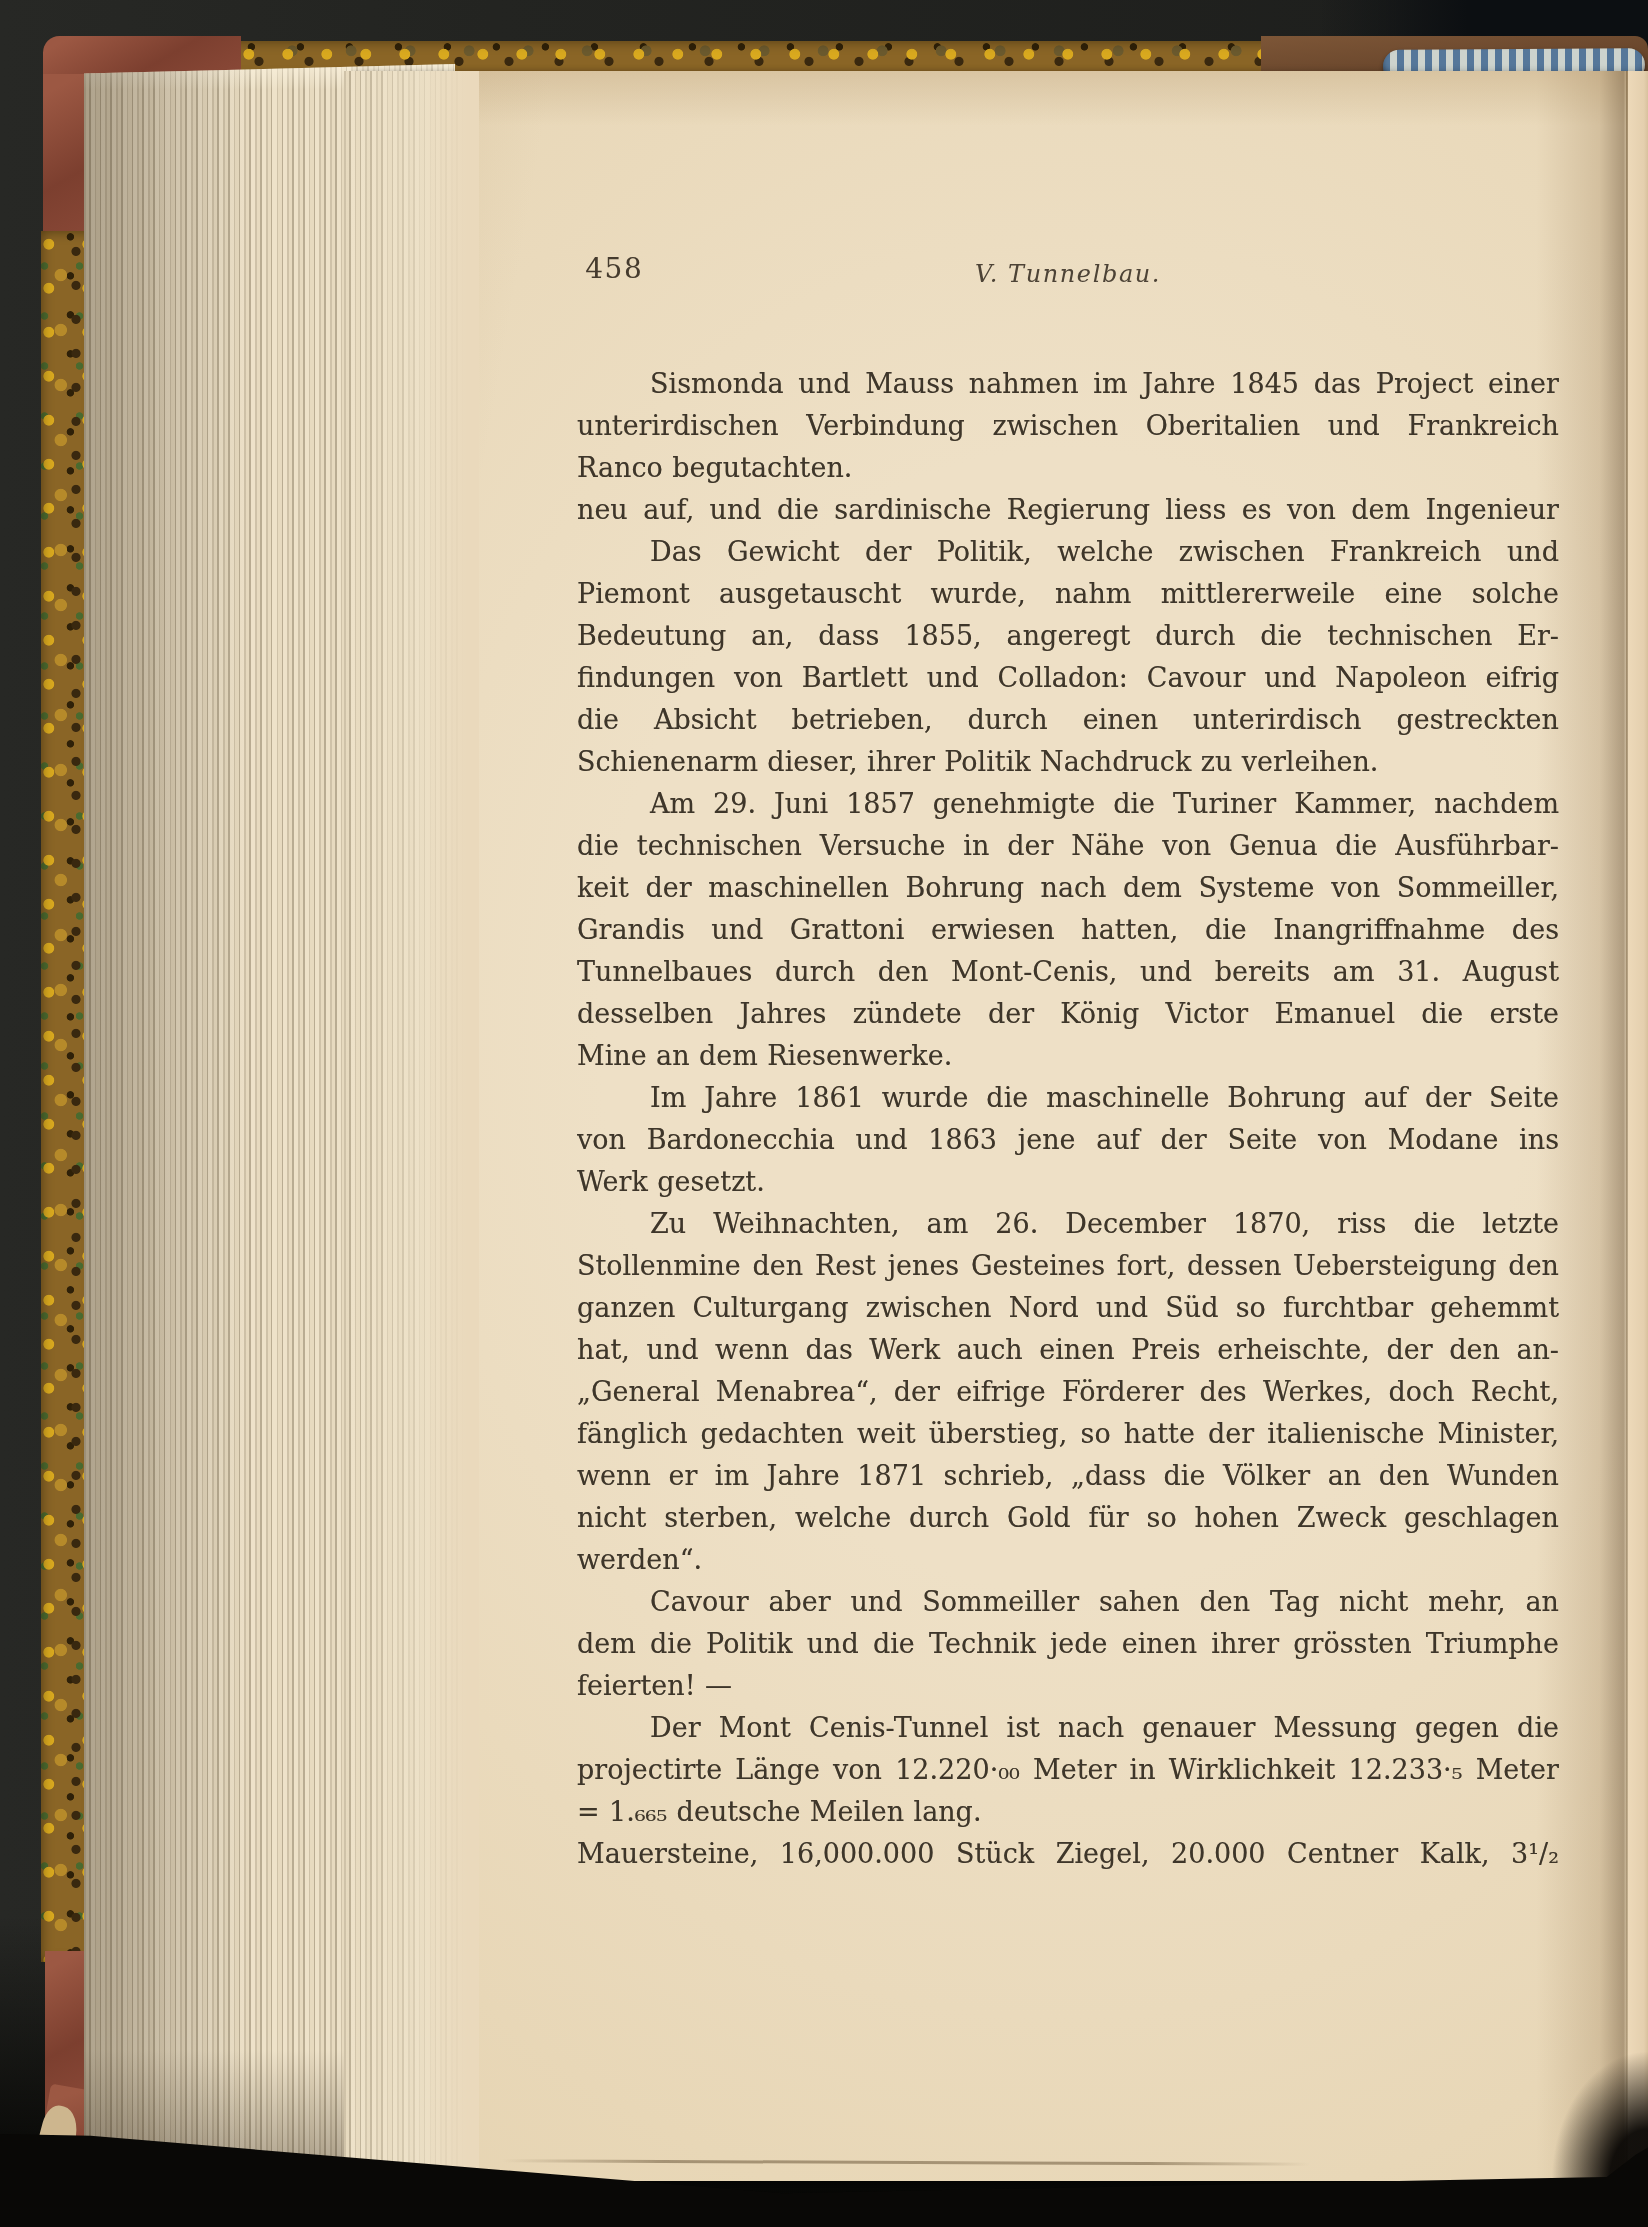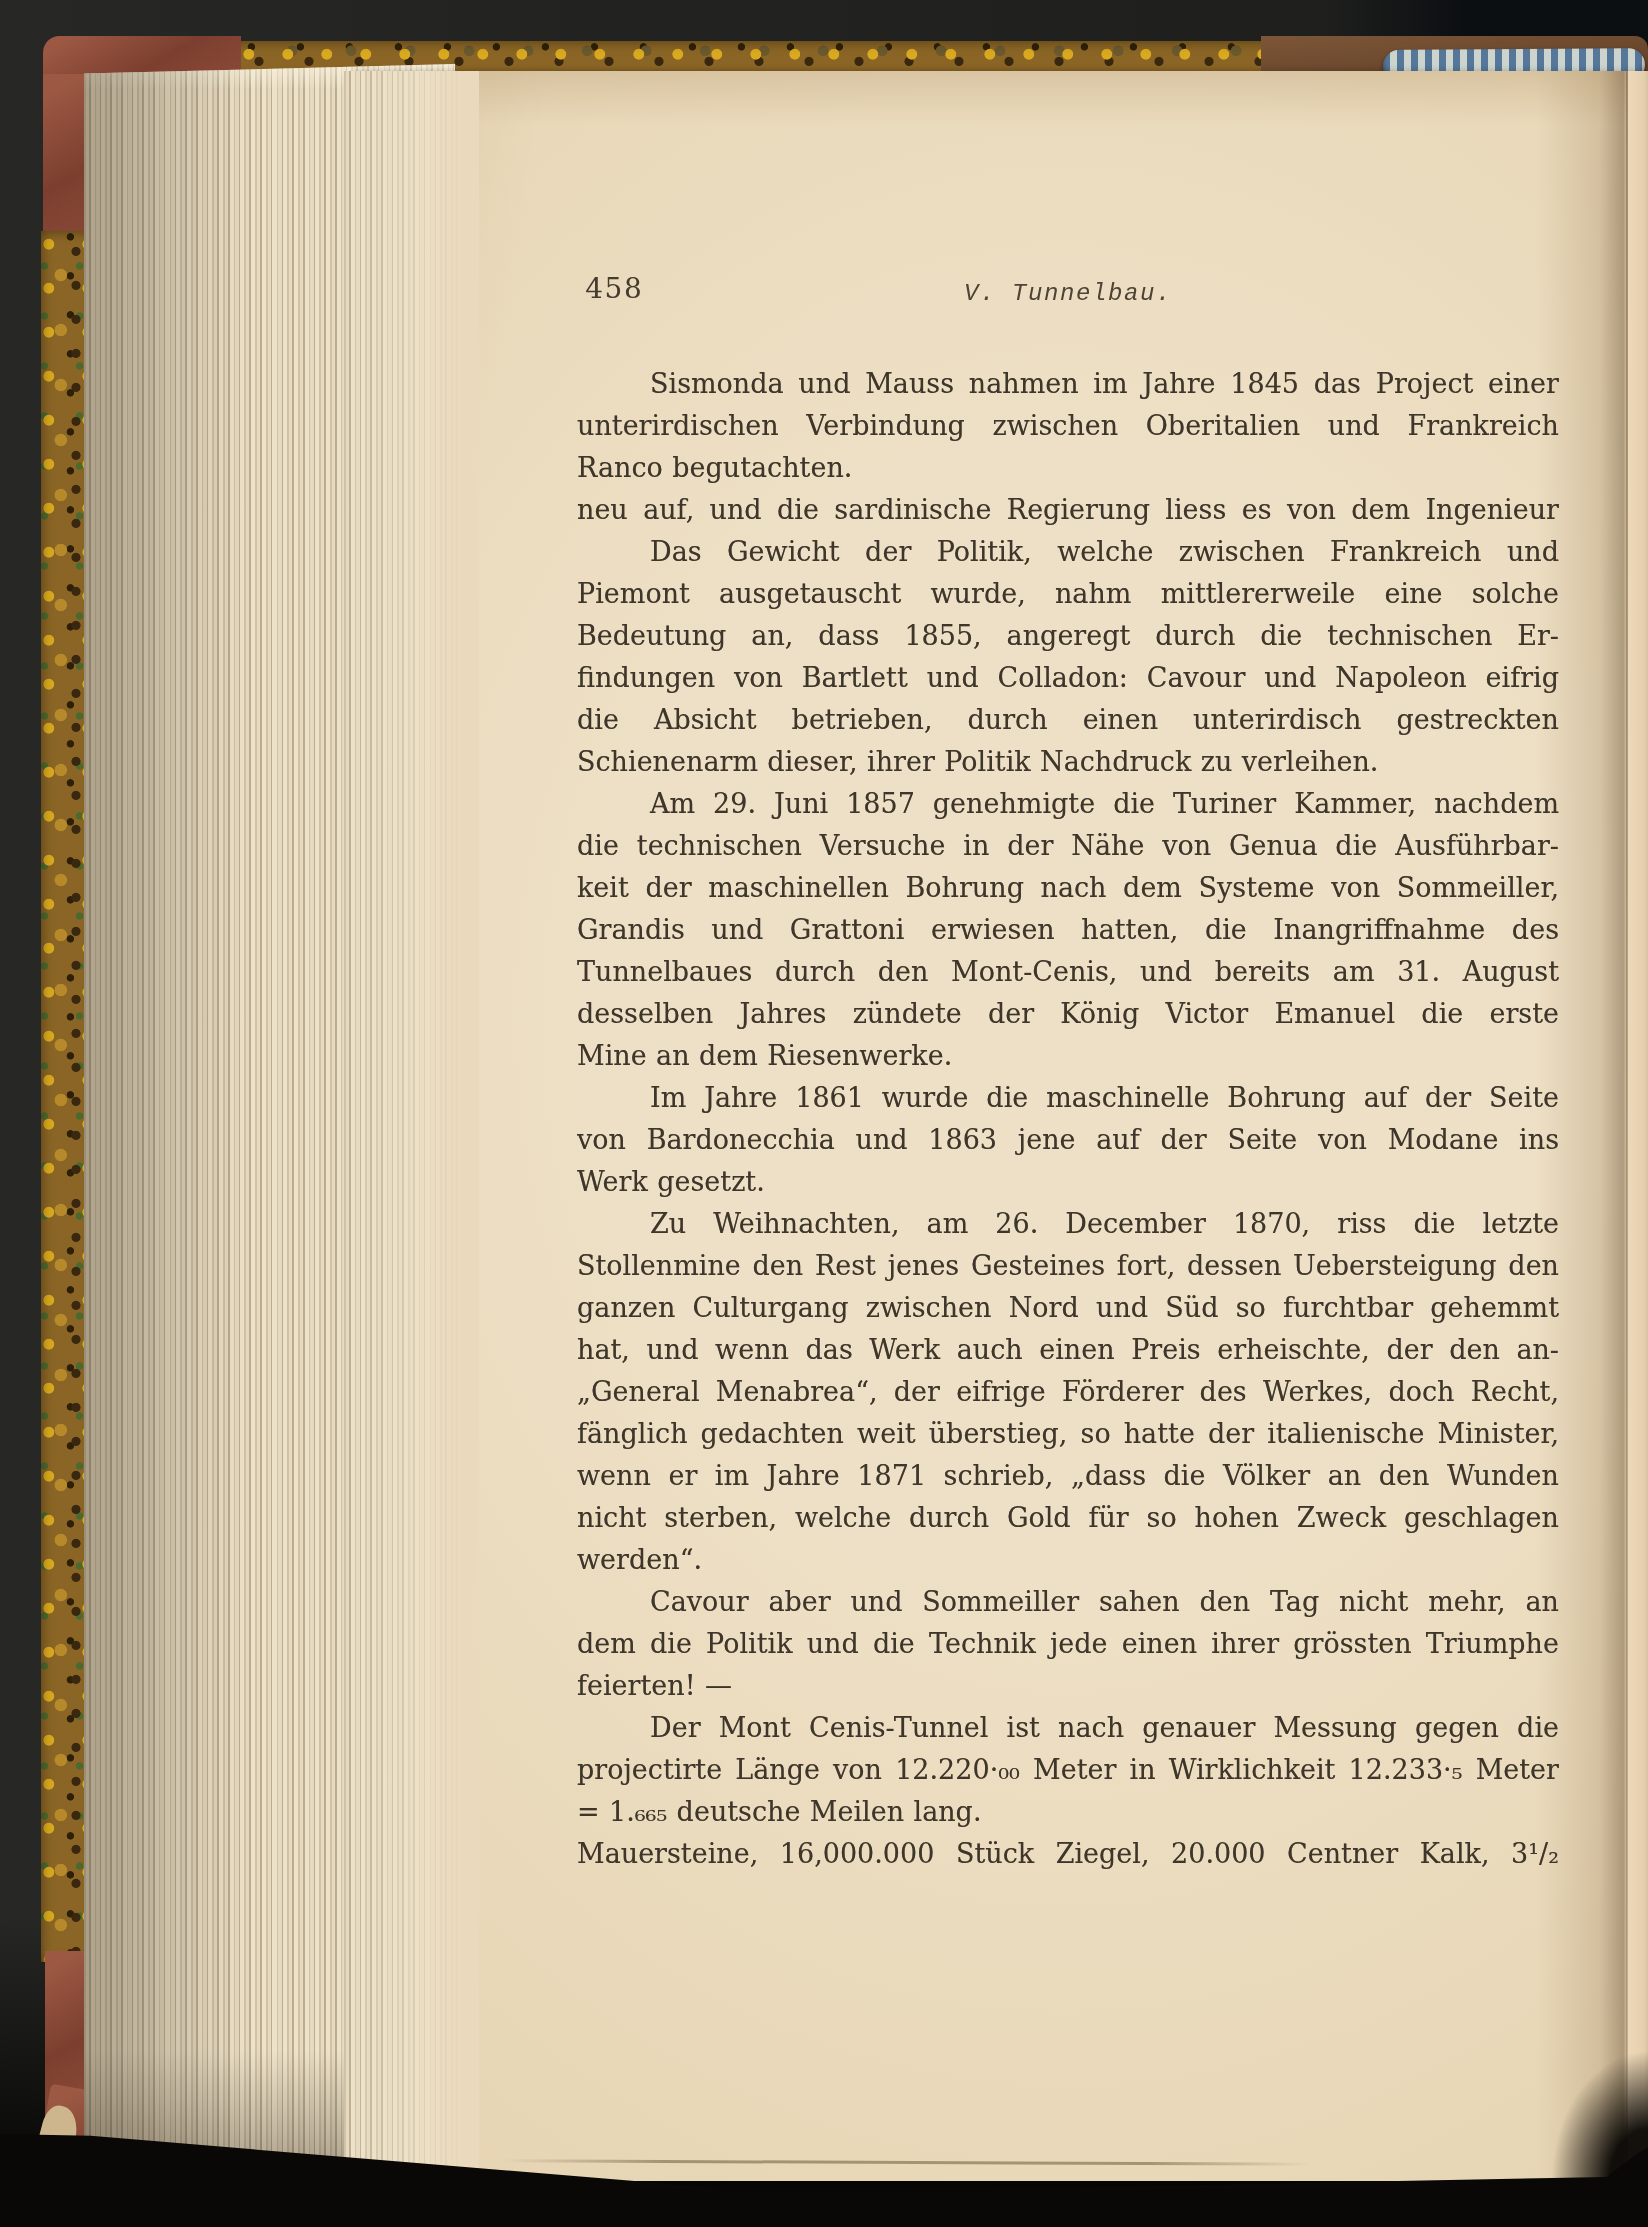--- a/index.html
+++ b/index.html
@@ -78,24 +78,24 @@
     background:linear-gradient(to right, #edd9b9, #e4cfae 80%, #d8c19d);}
   .gutter-bottom-shadow{position:absolute;right:0;bottom:0;width:107px;height:144px;
     background:radial-gradient(120% 120% at 100% 100%, rgba(8,6,4,.95) 30%, rgba(8,6,4,0) 75%);}
   .under-page-line{position:absolute;left:148px;bottom:18px;width:808px;height:2.5px;
     background:linear-gradient(to right, rgba(110,90,60,0), rgba(110,90,60,.55) 20%, rgba(110,90,60,.55) 80%, rgba(110,90,60,0));
     transform:rotate(.25deg);}
   
   .bottom-black{position:absolute;left:0;top:2103px;width:1648px;height:124px;background:#090806;
     clip-path:polygon(0 25%, 5.5% 26.5%, 47.5% 72.8%, 97.5% 59.6%, 99.25% 41.7%, 100% 35.8%, 100% 100%, 0 100%);}
   
-  .page-header{position:absolute;left:223px;top:204px;width:982px;height:40px;color:#453b2e;}
+  .page-header{position:absolute;left:223px;top:184px;width:982px;height:40px;color:#453b2e;}
   .page-number{position:absolute;left:8.2px;top:0;font-size:28px;line-height:1;letter-spacing:1.6px;}
   .running-header{position:absolute;left:50%;transform:translateX(-50%);top:7.4px;
-    font-style:italic;font-size:24px;line-height:1;color:#4d4336;letter-spacing:1.6px;white-space:nowrap;font-family:Liberation Mono, monospace;}
+    font-style:italic;font-size:24px;line-height:1;color:#4d4336;letter-spacing:1.6px;white-space:nowrap;}
   .text-block{position:absolute;left:223px;top:278px;width:982px;
     font-size:27px;line-height:42px;color:#3e362a;
     text-shadow:0 0 0.4px rgba(62,54,42,.45);margin-top:14px;}
   .line{text-align:justify;text-align-last:justify;text-justify:inter-word;
     height:42px;overflow:hidden;word-spacing:0.8px;}
   .line.f{text-indent:73px;}
   .line.e{text-align-last:left;}
 </style>
 </head>
 <body>

